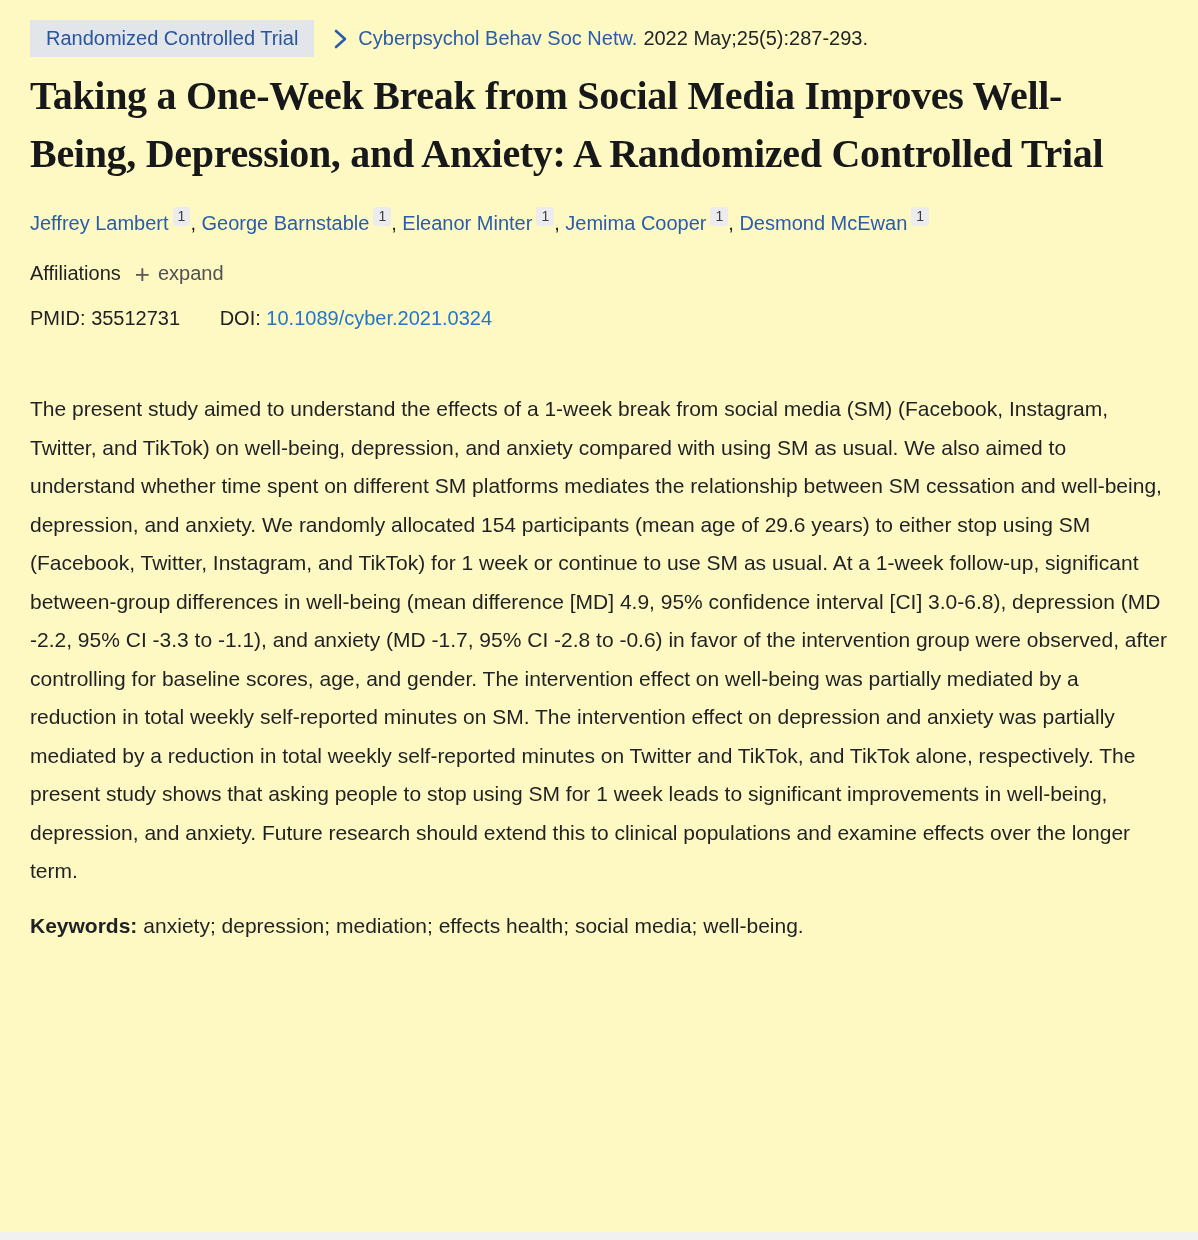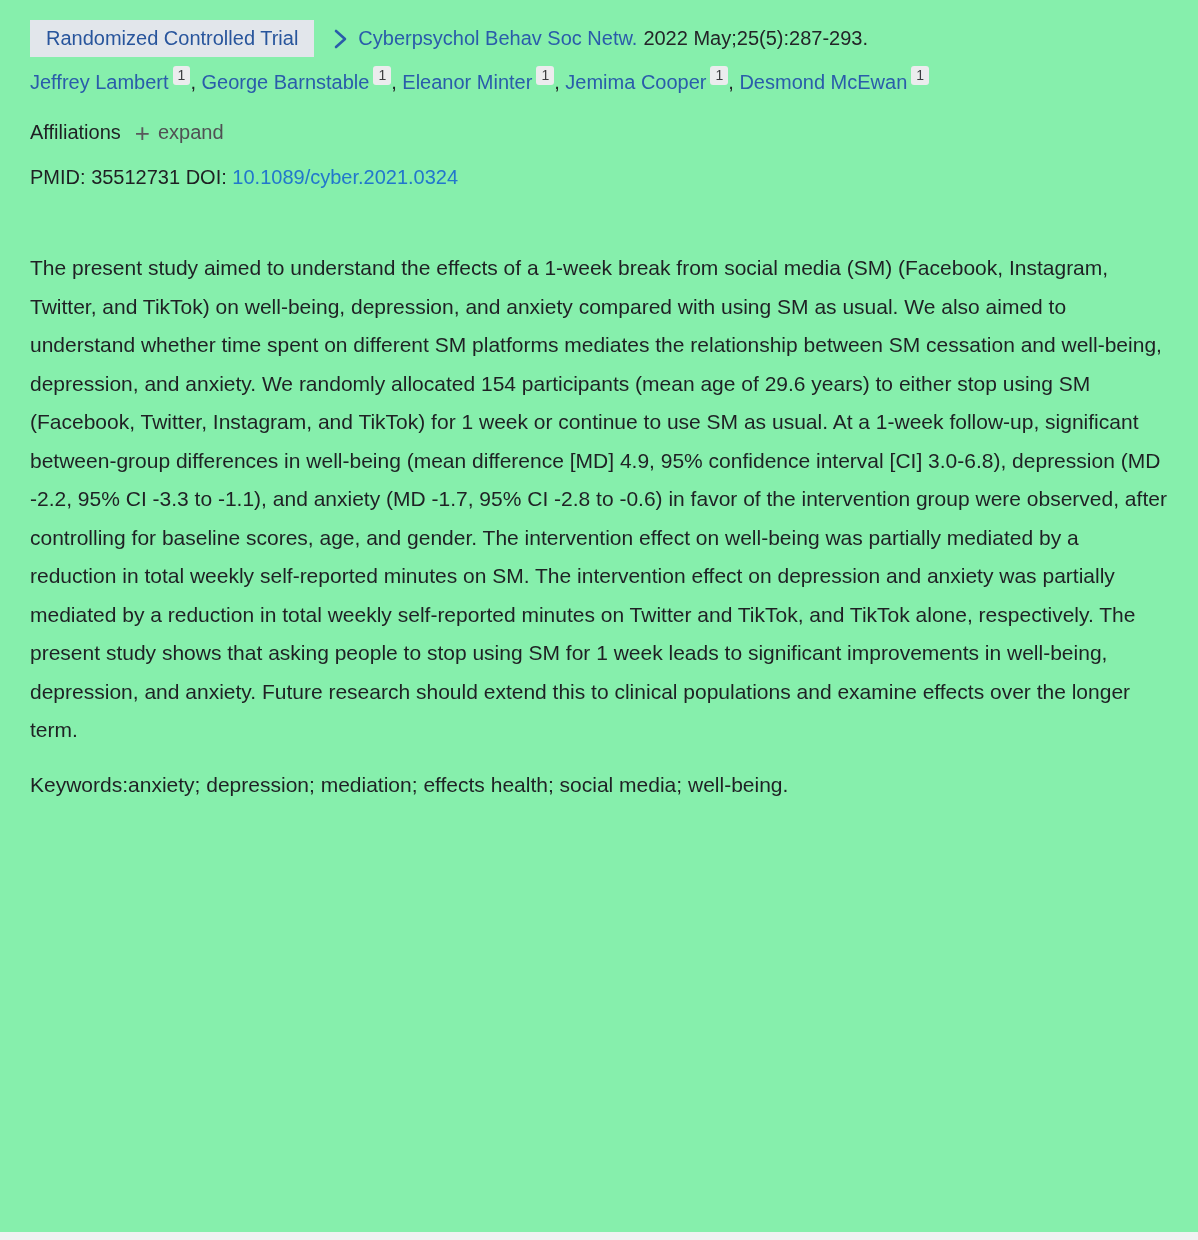--- a/index.html
+++ b/index.html
@@ -8,21 +8,21 @@
     padding: 0;
     background: #fdfdfd;
     font-family: "Liberation Sans", sans-serif;
     color: #1f2023;
   }
   .page {
     width: 1198px;
     height: 1240px;
     position: relative;
     overflow: hidden;
-    background: #86efac;
+    background: #fef9c3;
   }
   .container {
     padding: 20px 30px 0 30px;
   }
 
   
   .badge-row {
     display: flex;
     align-items: center;
     font-size: 20px;
@@ -129,21 +129,21 @@
   }
 
   
   .ids-row {
     font-size: 20px;
     line-height: 28px;
     margin-bottom: 58px;
     color: #1f2023;
   }
   .id-label { color: #1f2023; }
-  .pmid-value { color: #1f2023; }
+  .pmid-value { color: #1f2023; margin-right: 34px; }
   .doi-link {
     color: #2277cc;
     text-decoration: none;
     cursor: pointer;
   }
 
   
   h2.abstract-heading {
     font-family: "Liberation Serif", serif;
     font-weight: 700;
@@ -159,21 +159,21 @@
     max-width: 1142px;
   }
 
   
   .keywords-row {
     font-size: 21px;
     line-height: 30px;
     color: #1f2124;
     max-width: 1142px;
   }
-  .keywords-label { font-weight: 400; margin-right: 0; }
+  .keywords-label { font-weight: 700; margin-right: 6px; }
 
   .bottom-strip {
     position: absolute;
     left: 0;
     bottom: 0;
     width: 100%;
     height: 8px;
     background: #f1f1f2;
   }
 </style>
@@ -188,20 +188,21 @@
       <span class="chevron">
         <svg width="16" height="22" viewBox="0 0 16 22">
           <polyline points="4,3 13,11 4,19" fill="none" stroke="#2a5caa" stroke-width="2.6" stroke-linecap="round" stroke-linejoin="round"></polyline>
         </svg>
       </span>
       <a class="journal-link">Cyberpsychol Behav Soc Netw.</a>
       <span class="citation-text">2022 May;25(5):287-293.</span>
     </div>
 
 
+    <h1 class="article-title">Taking a One-Week Break from Social Media Improves Well-Being, Depression, and Anxiety: A Randomized Controlled Trial</h1>
 
     <div class="authors-row">
       <a class="author-link">Jeffrey Lambert</a><span class="sup-badge">1</span><span class="author-sep">, </span>
       <a class="author-link">George Barnstable</a><span class="sup-badge">1</span><span class="author-sep">, </span>
       <a class="author-link">Eleanor Minter</a><span class="sup-badge">1</span><span class="author-sep">, </span>
       <a class="author-link">Jemima Cooper</a><span class="sup-badge">1</span><span class="author-sep">, </span>
       <a class="author-link">Desmond McEwan</a><span class="sup-badge">1</span>
     </div>
 
     <div class="affil-row">

